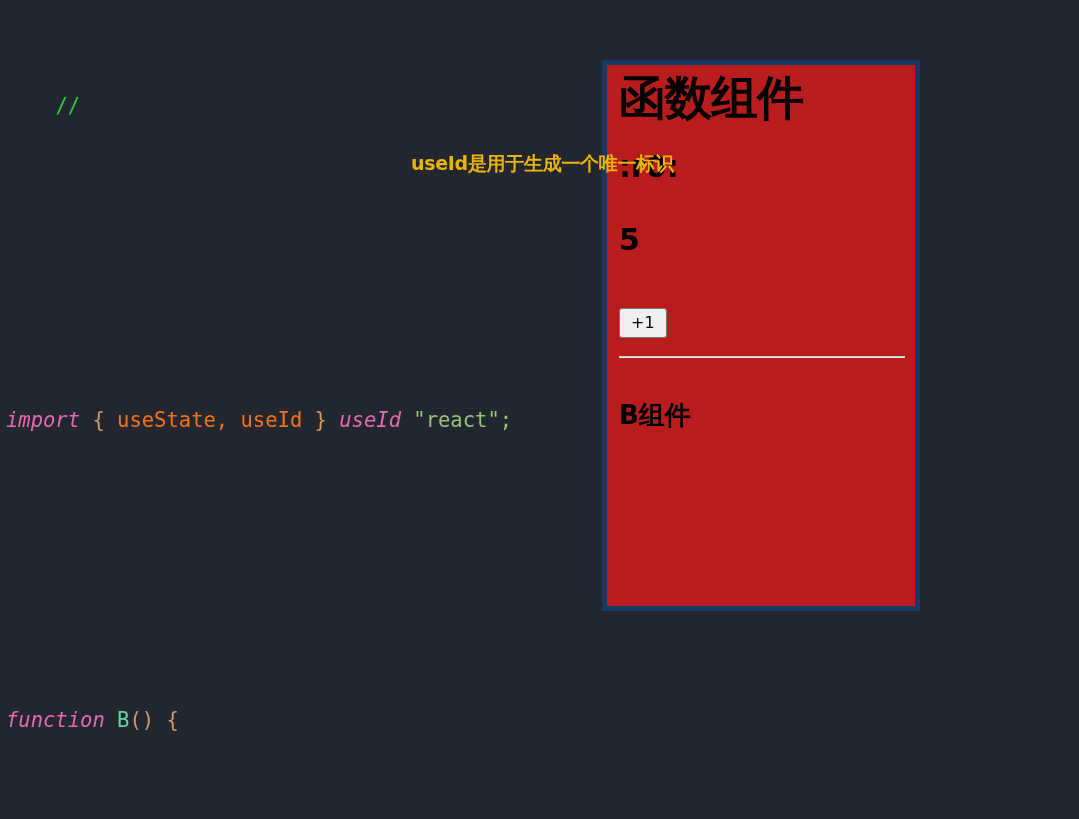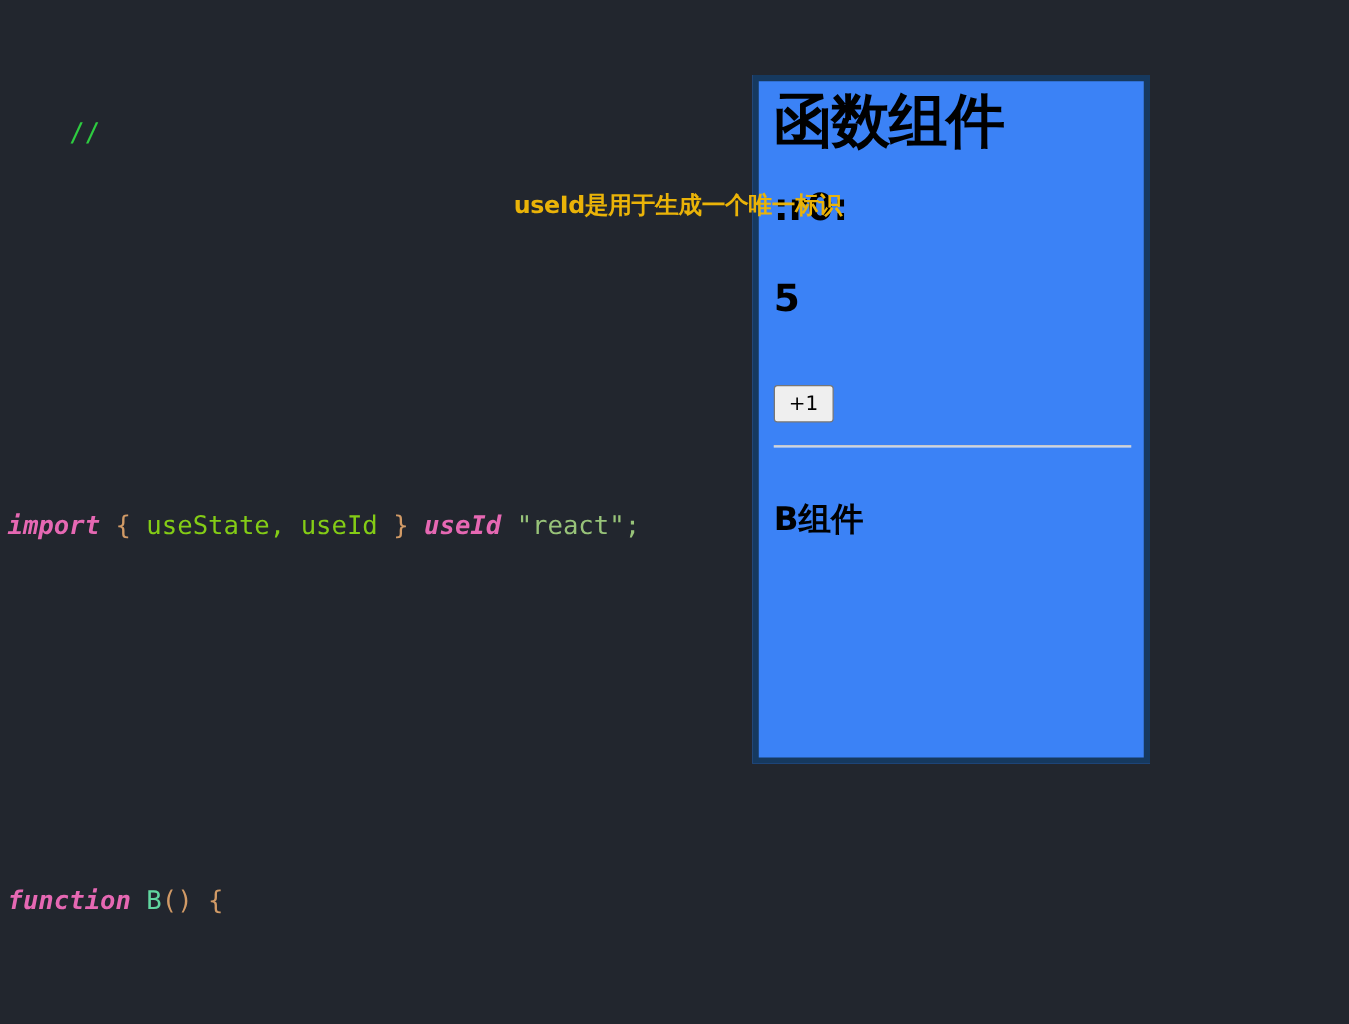--- a/index.html
+++ b/index.html
@@ -31,36 +31,36 @@
   .ln {
     position: relative;
     height: 30px;
     padding-left: 6px;
     box-sizing: border-box;
   }
 
   .code { position: relative; }
 
   
-  .kw     { color: #e668b3; font-style: italic; font-weight: bold; }  
-  .ident  { color: #84cc16; margin-top: 20px; }                      
+  .kw     { color: #e668b3; font-style: italic; }  
+  .ident  { color: #f97316; margin-top: 20px; }                      
   .brace  { color: #d19a66; }                      
   .str    { color: #98c379; }                      
   .punct  { color: #8b93a1; }  
   .fnname { color: #61d6a0; }                      
   .cmt    { color: #2ecc40; }                      
 
   
   #preview {
     position: absolute;
     left: 602px;
     top: 60px;
     width: 318px;
     height: 551px;
-    background: #3b82f6;
+    background: #b91c1c;
     border: 5px solid #16395f;
     box-sizing: border-box;
     overflow: hidden;
     font-family: "DejaVu Sans", sans-serif;
     color: #000;
   }
   #preview .inner {
     padding: 8px 10px 0 12px;
   }
   .pv-h1 {

